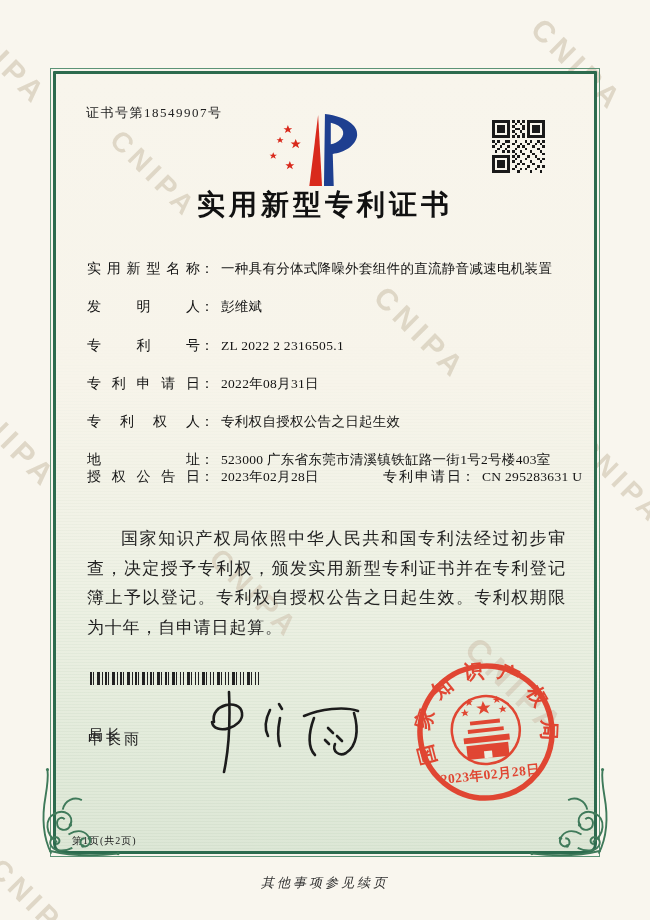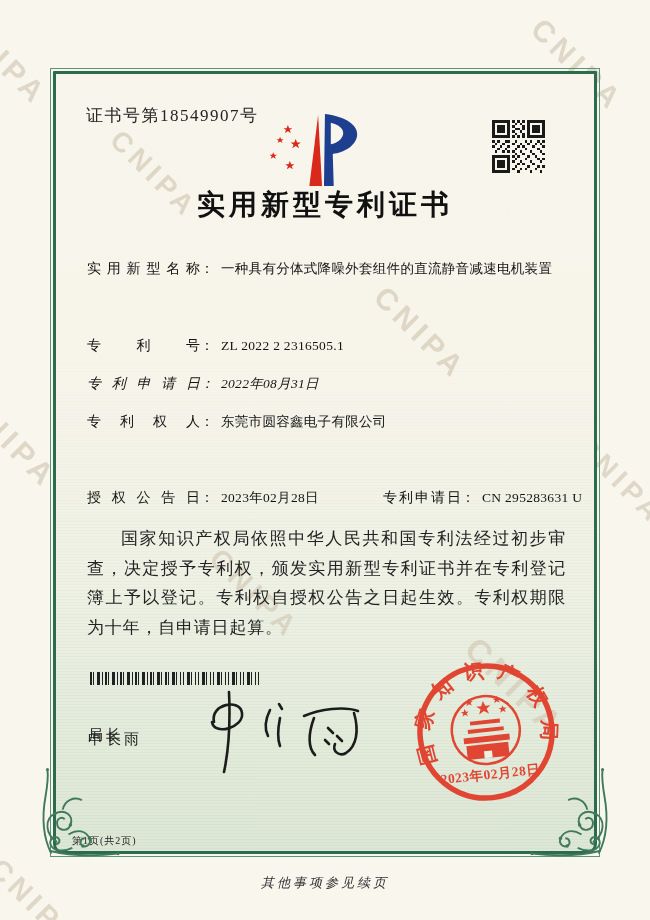--- a/index.html
+++ b/index.html
@@ -26,21 +26,21 @@
     background:linear-gradient(180deg,#f8f5ec 0%,#f7f4ea 40%,#eef1e4 66%,#e3ebdb 86%,#dde7d6 100%);
   }
   .scanlines{
     position:absolute;inset:0;z-index:0;opacity:.45;pointer-events:none;
     background:repeating-linear-gradient(180deg,rgba(110,150,115,.14) 0 1px,transparent 1px 3px);
     -webkit-mask-image:linear-gradient(180deg,transparent 0 32%,rgba(0,0,0,.55) 55%,#000 82%);
             mask-image:linear-gradient(180deg,transparent 0 32%,rgba(0,0,0,.55) 55%,#000 82%);
   }
   .inner-content{position:absolute;inset:0;z-index:2;}
   
-  .cert-no{position:absolute;left:30px;top:30px;font-size:17px;letter-spacing:1.5px;color:#222;}
+  .cert-no{position:absolute;left:30px;top:30px;font-size:13px;letter-spacing:1.5px;color:#222;}
   .logo{position:absolute;left:208px;top:36px;width:118px;height:80px;}
   .qr{position:absolute;left:436px;top:46px;width:53px;height:53px;}
   .title{
     position:absolute;left:0;top:112px;width:100%;text-align:center;
     font-size:28px;font-weight:700;letter-spacing:4px;color:#111;
   }
   
   .frow{position:absolute;left:31px;right:22px;font-size:14px;color:#141414;white-space:nowrap;}
   .flabel{
     display:inline-block;width:113px;vertical-align:top;
@@ -148,30 +148,36 @@
           M9,18h1v1h-1z M14,18h1v1h-1z M18,18h1v1h-1z M20,18h1v1h-1z
           M8,19h1v1h-1z M11,19h1v1h-1z M13,19h1v1h-1z M17,19h1v1h-1z
           M10,20h1v1h-1z M15,20h1v1h-1z M19,20h1v1h-1z"></path>
       </svg>
 
       <div class="title">实用新型专利证书</div>
 
       <div class="frow" style="top:186px;font-family:Liberation Mono, monospace;">
         <span class="flabel">实用新型名称</span><span class="fcolon">：</span><span class="fvalue">一种具有分体式降噪外套组件的直流静音减速电机装置</span>
       </div>
+      <div class="frow" style="top:224px;">
+        <span class="flabel">发明人</span><span class="fcolon">：</span><span class="fvalue">彭维斌</span>
+      </div>
       <div class="frow" style="top:263px;">
         <span class="flabel">专利号</span><span class="fcolon">：</span><span class="fvalue">ZL 2022 2 2316505.1</span>
       </div>
-      <div class="frow" style="top:301px;font-style:italic;">
+      <div class="frow" style="top:301px;">
         <span class="flabel">专利申请日</span><span class="fcolon">：</span><span class="fvalue">2022年08月31日</span>
       </div>
       <div class="frow" style="top:339px;">
-        <span class="flabel">专利权人</span><span class="fcolon">：</span><span class="fvalue">东莞市圆容鑫电子有限公司</span>
-      </div>
-      <div class="frow" style="top:415px;">
+        <span class="flabel">专利权人</span><span class="fcolon">：</span><span class="fvalue">专利权自授权公告之日起生效</span>
+      </div>
+      <div class="frow" style="top:377px;">
+        <span class="flabel">地址</span><span class="fcolon">：</span><span class="fvalue">523000 广东省东莞市清溪镇铁缸路一街1号2号楼403室</span>
+      </div>
+      <div class="frow" style="top:394px;">
         <span class="flabel">授权公告日</span><span class="fcolon">：</span><span class="fvalue">2023年02月28日</span>
         <span class="fgroup2">
           <span class="flabel">专利申请日</span><span class="fcolon">：</span><span class="fvalue">CN 295283631 U</span>
         </span>
       </div>
 
       <div class="paras">
         <p>国家知识产权局依照中华人民共和国专利法经过初步审查，决定授予专利权，颁发实用新型专利证书并在专利登记簿上予以登记。专利权自授权公告之日起生效。专利权期限为十年，自申请日起算。</p>
       </div>
 

